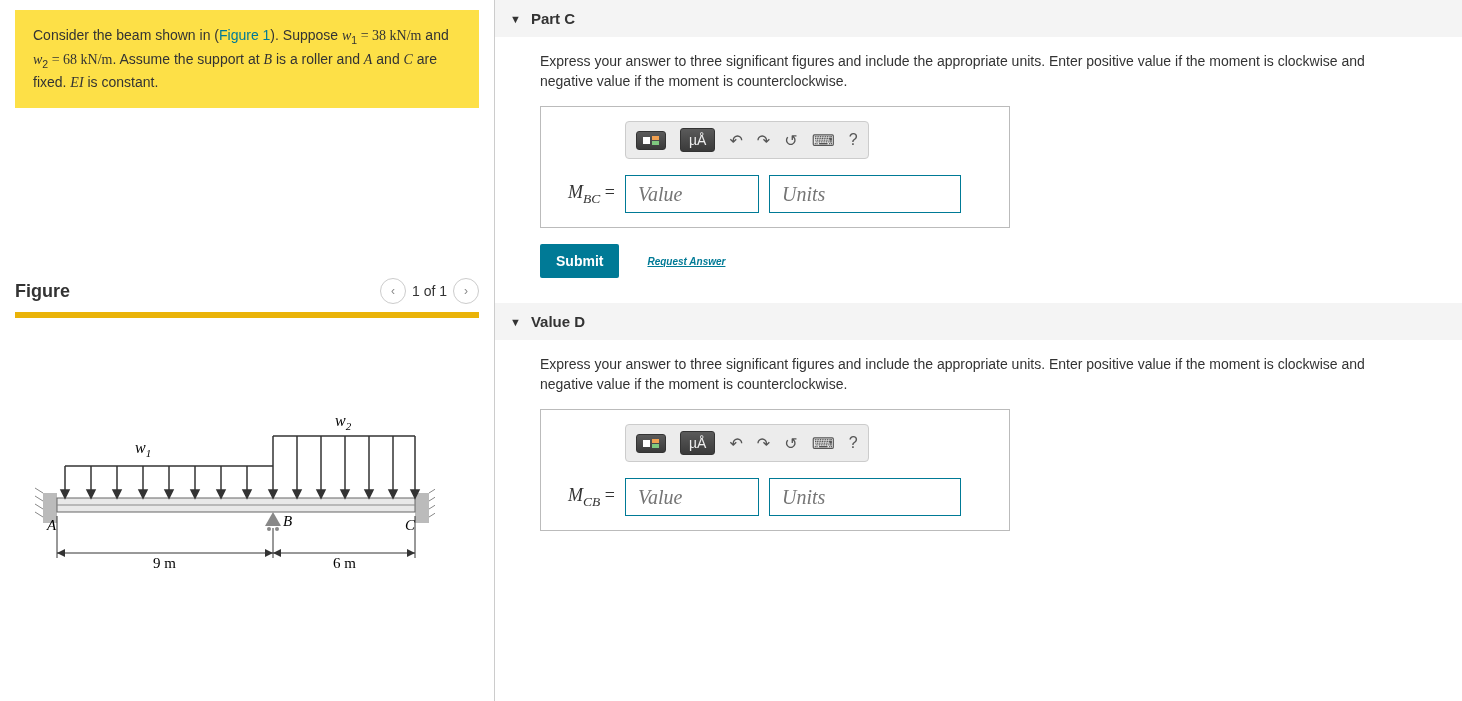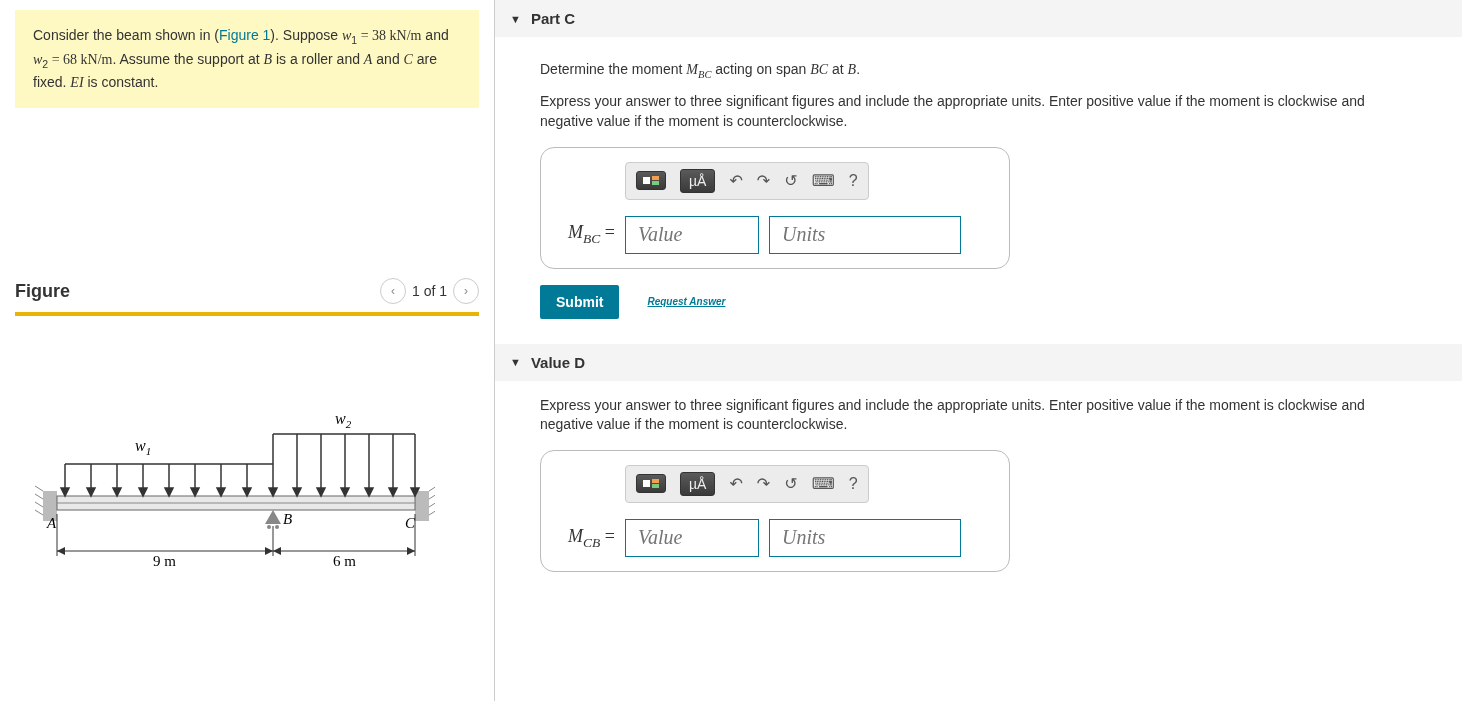--- a/index.html
+++ b/index.html
@@ -17,37 +17,37 @@
     width: 495px;
     padding: 10px 15px;
     border-right: 1px solid #ccc;
     flex-shrink: 0;
   }
   .right-panel {
     flex: 1;
     overflow-y: auto;
   }
   .problem-box {
-    background: #fef9c3;
+    background: #fde047;
     padding: 15px 18px;
     line-height: 1.5;
     color: #333;
     margin-bottom: 10px;
   }
   .italic { font-style: italic; font-family: 'Times New Roman', serif; }
   .sub { vertical-align: sub; font-size: 0.75em; }
   .serif { font-family: 'Times New Roman', serif; }
   .fig-link { color: #007a96; }
   .figure-header {
     display: flex;
     justify-content: space-between;
     align-items: center;
     margin-top: 170px;
     padding-bottom: 8px;
-    border-bottom: 4px solid #eab308;
+    border-bottom: 6px solid #eab308;
   }
   .figure-title { font-size: 18px; font-weight: bold; }
   .pager { display: flex; align-items: center; gap: 6px; }
   .pager-btn {
     width: 26px; height: 26px;
     border: 1px solid #ccc;
     border-radius: 50%;
     background: #fff;
     display: flex; align-items: center; justify-content: center;
     color: #888; font-size: 12px;
@@ -67,21 +67,21 @@
     gap: 10px;
     font-weight: bold;
     font-size: 15px;
   }
   .caret { font-size: 11px; }
   .part-body { padding: 15px 45px 25px 45px; }
   .instr { margin: 8px 0 10px 0; line-height: 1.4; }
   .bold-instr { font-weight: normal; margin-bottom: 15px; line-height: 1.4; }
   .answer-box {
     border: 1px solid #bbb;
-    border-radius: 14px;
+    border-radius: 0;
     padding: 14px;
     width: 470px;
   }
   .toolbar {
     background: #ececec;
     border: 1px solid #ccc;
     border-radius: 4px;
     padding: 6px 10px;
     display: flex;
     align-items: center;
@@ -246,23 +246,20 @@
   </div>
 </div>
 
 <div class="right-panel">
 
   <div class="part-header">
     <span class="caret">▼</span>
     <span>Part C</span>
   </div>
   <div class="part-body">
-    <div class="instr">
-      <span>Determine the moment </span><span class="italic">M</span><span class="italic sub">BC</span><span> acting on span </span><span class="italic">BC</span><span> at </span><span class="italic">B</span><span>.</span>
-    </div>
     <div class="bold-instr">Express your answer to three significant figures and include the appropriate units. Enter positive value if the moment is clockwise and negative value if the moment is counterclockwise.</div>
     <div class="answer-box">
       <div class="toolbar">
         <div class="tb-btn tb-icon-dark" title="templates">
           <span class="sq"></span>
             <span style="display:flex;flex-direction:column;gap:1px;">
               <span class="sq o" style="height:4px;"></span>
               <span class="sq g" style="height:4px;"></span>
             </span>
         </div>

